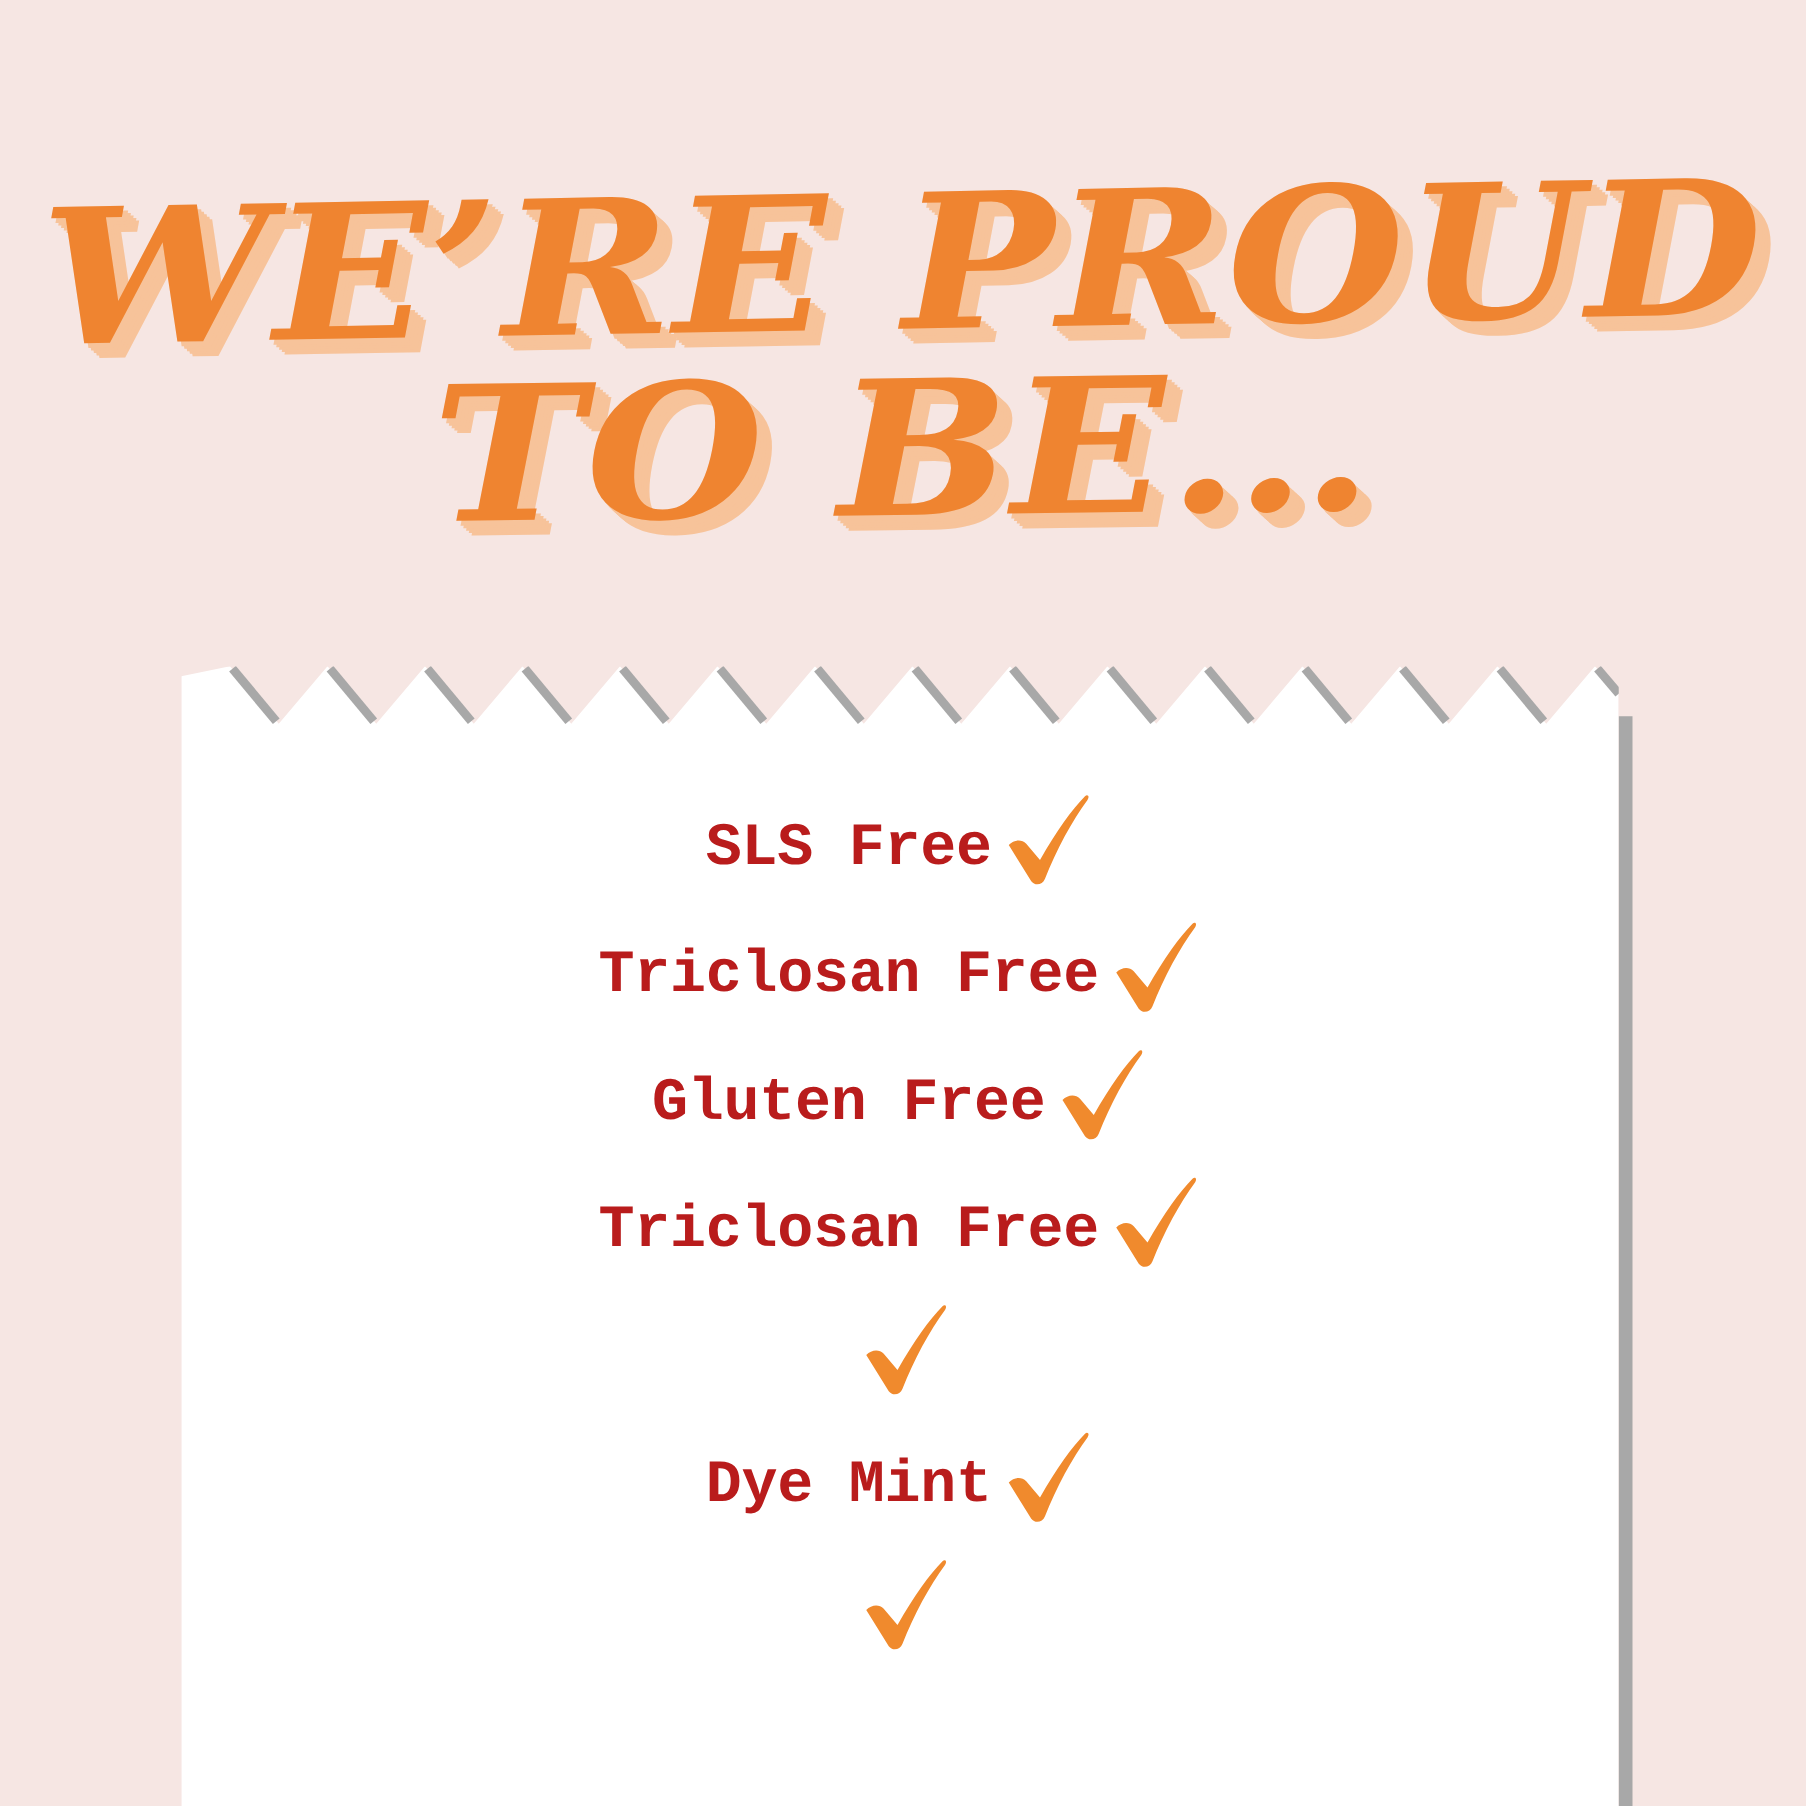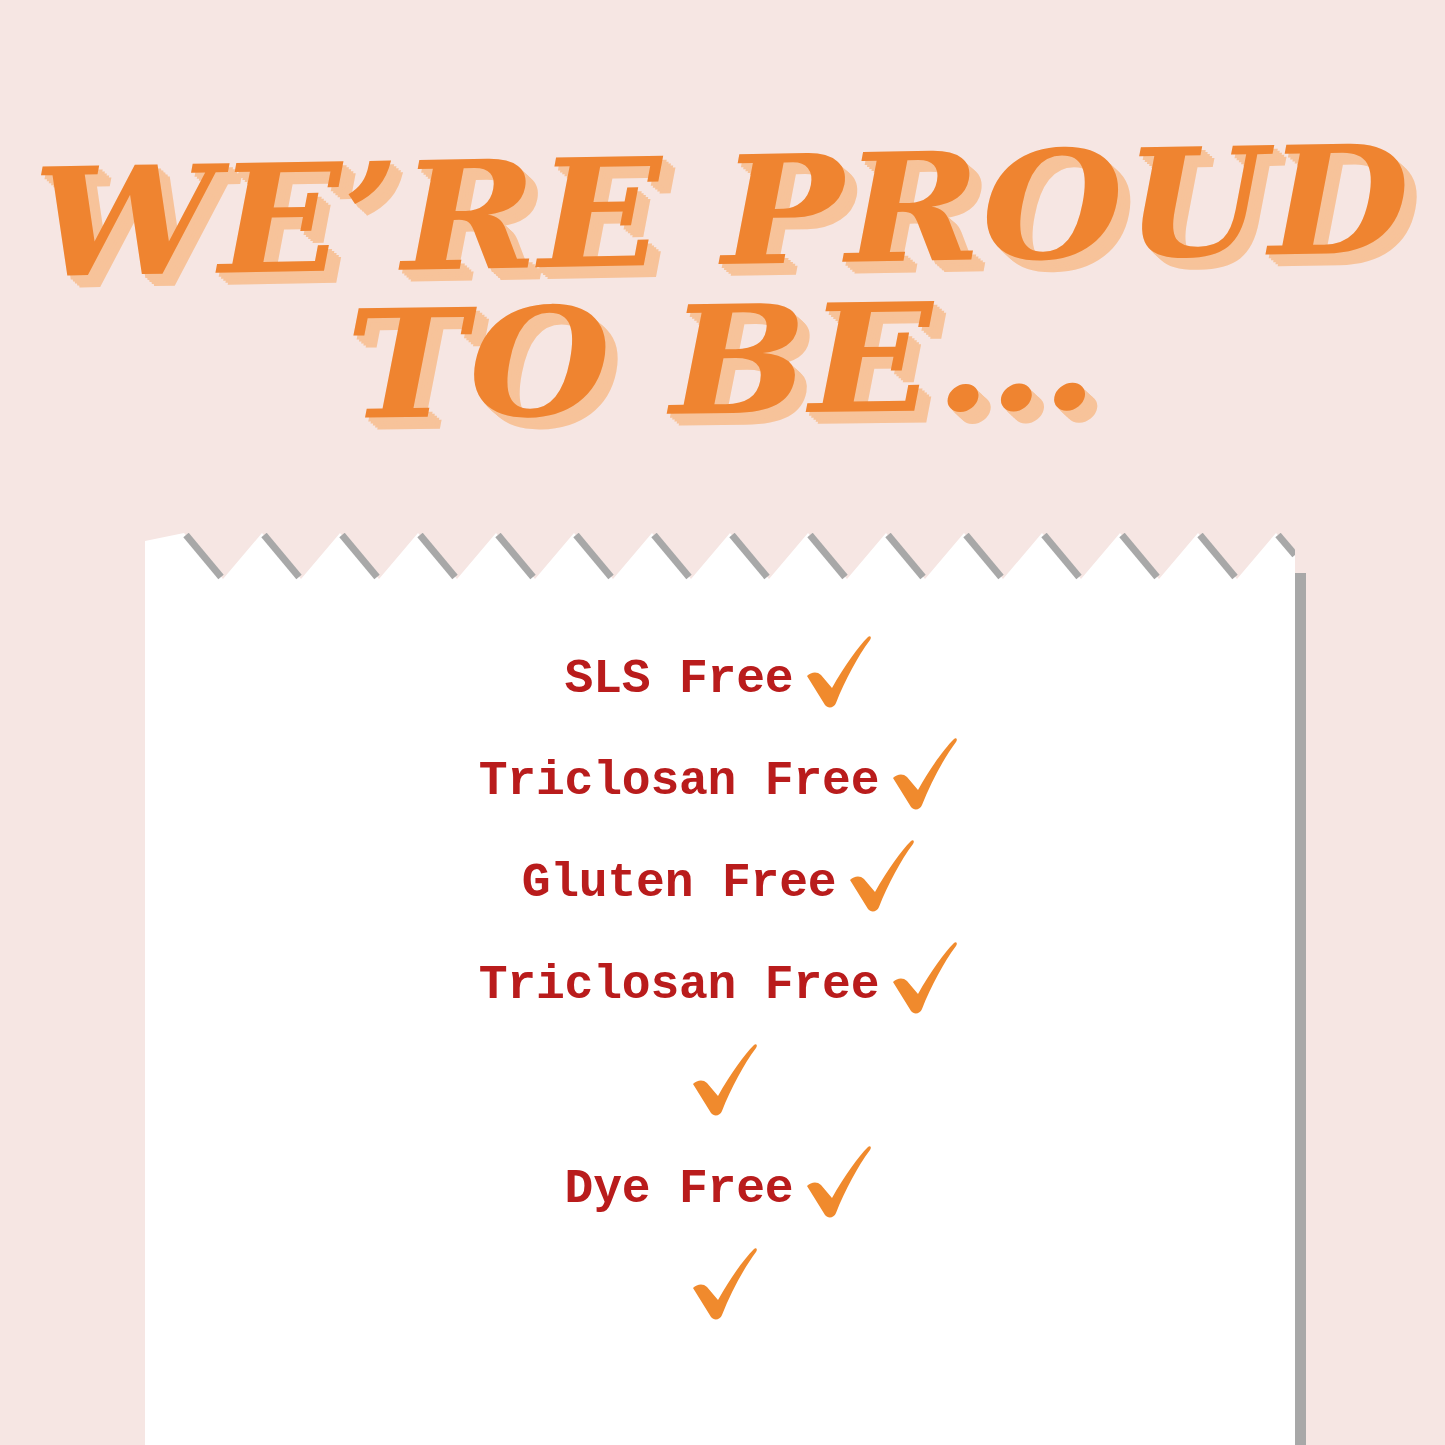--- a/index.html
+++ b/index.html
@@ -254,21 +254,21 @@
 
       <li class="benefit-row">
         <span class="check-icon">
           <svg viewBox="0 0 74 80" aria-hidden="true">
             <path d="M6 45 C10 41 16 40 20 44 L31 57 C44 34 57 16 67 6 C69 4 71 6 69 9 C57 25 44 49 35 72 C33 77 27 78 24 74 Z" fill="#f08a2d"></path>
           </svg>
         </span>
       </li>
 
       <li class="benefit-row">
-        <span class="benefit-label">Dye Free</span>
+        <span class="benefit-label">Dye Mint</span>
         <span class="check-icon">
           <svg viewBox="0 0 74 80" aria-hidden="true">
             <path d="M6 45 C10 41 16 40 20 44 L31 57 C44 34 57 16 67 6 C69 4 71 6 69 9 C57 25 44 49 35 72 C33 77 27 78 24 74 Z" fill="#f08a2d"></path>
           </svg>
         </span>
       </li>
 
       <li class="benefit-row">
         <span class="check-icon">
           <svg viewBox="0 0 74 80" aria-hidden="true">

